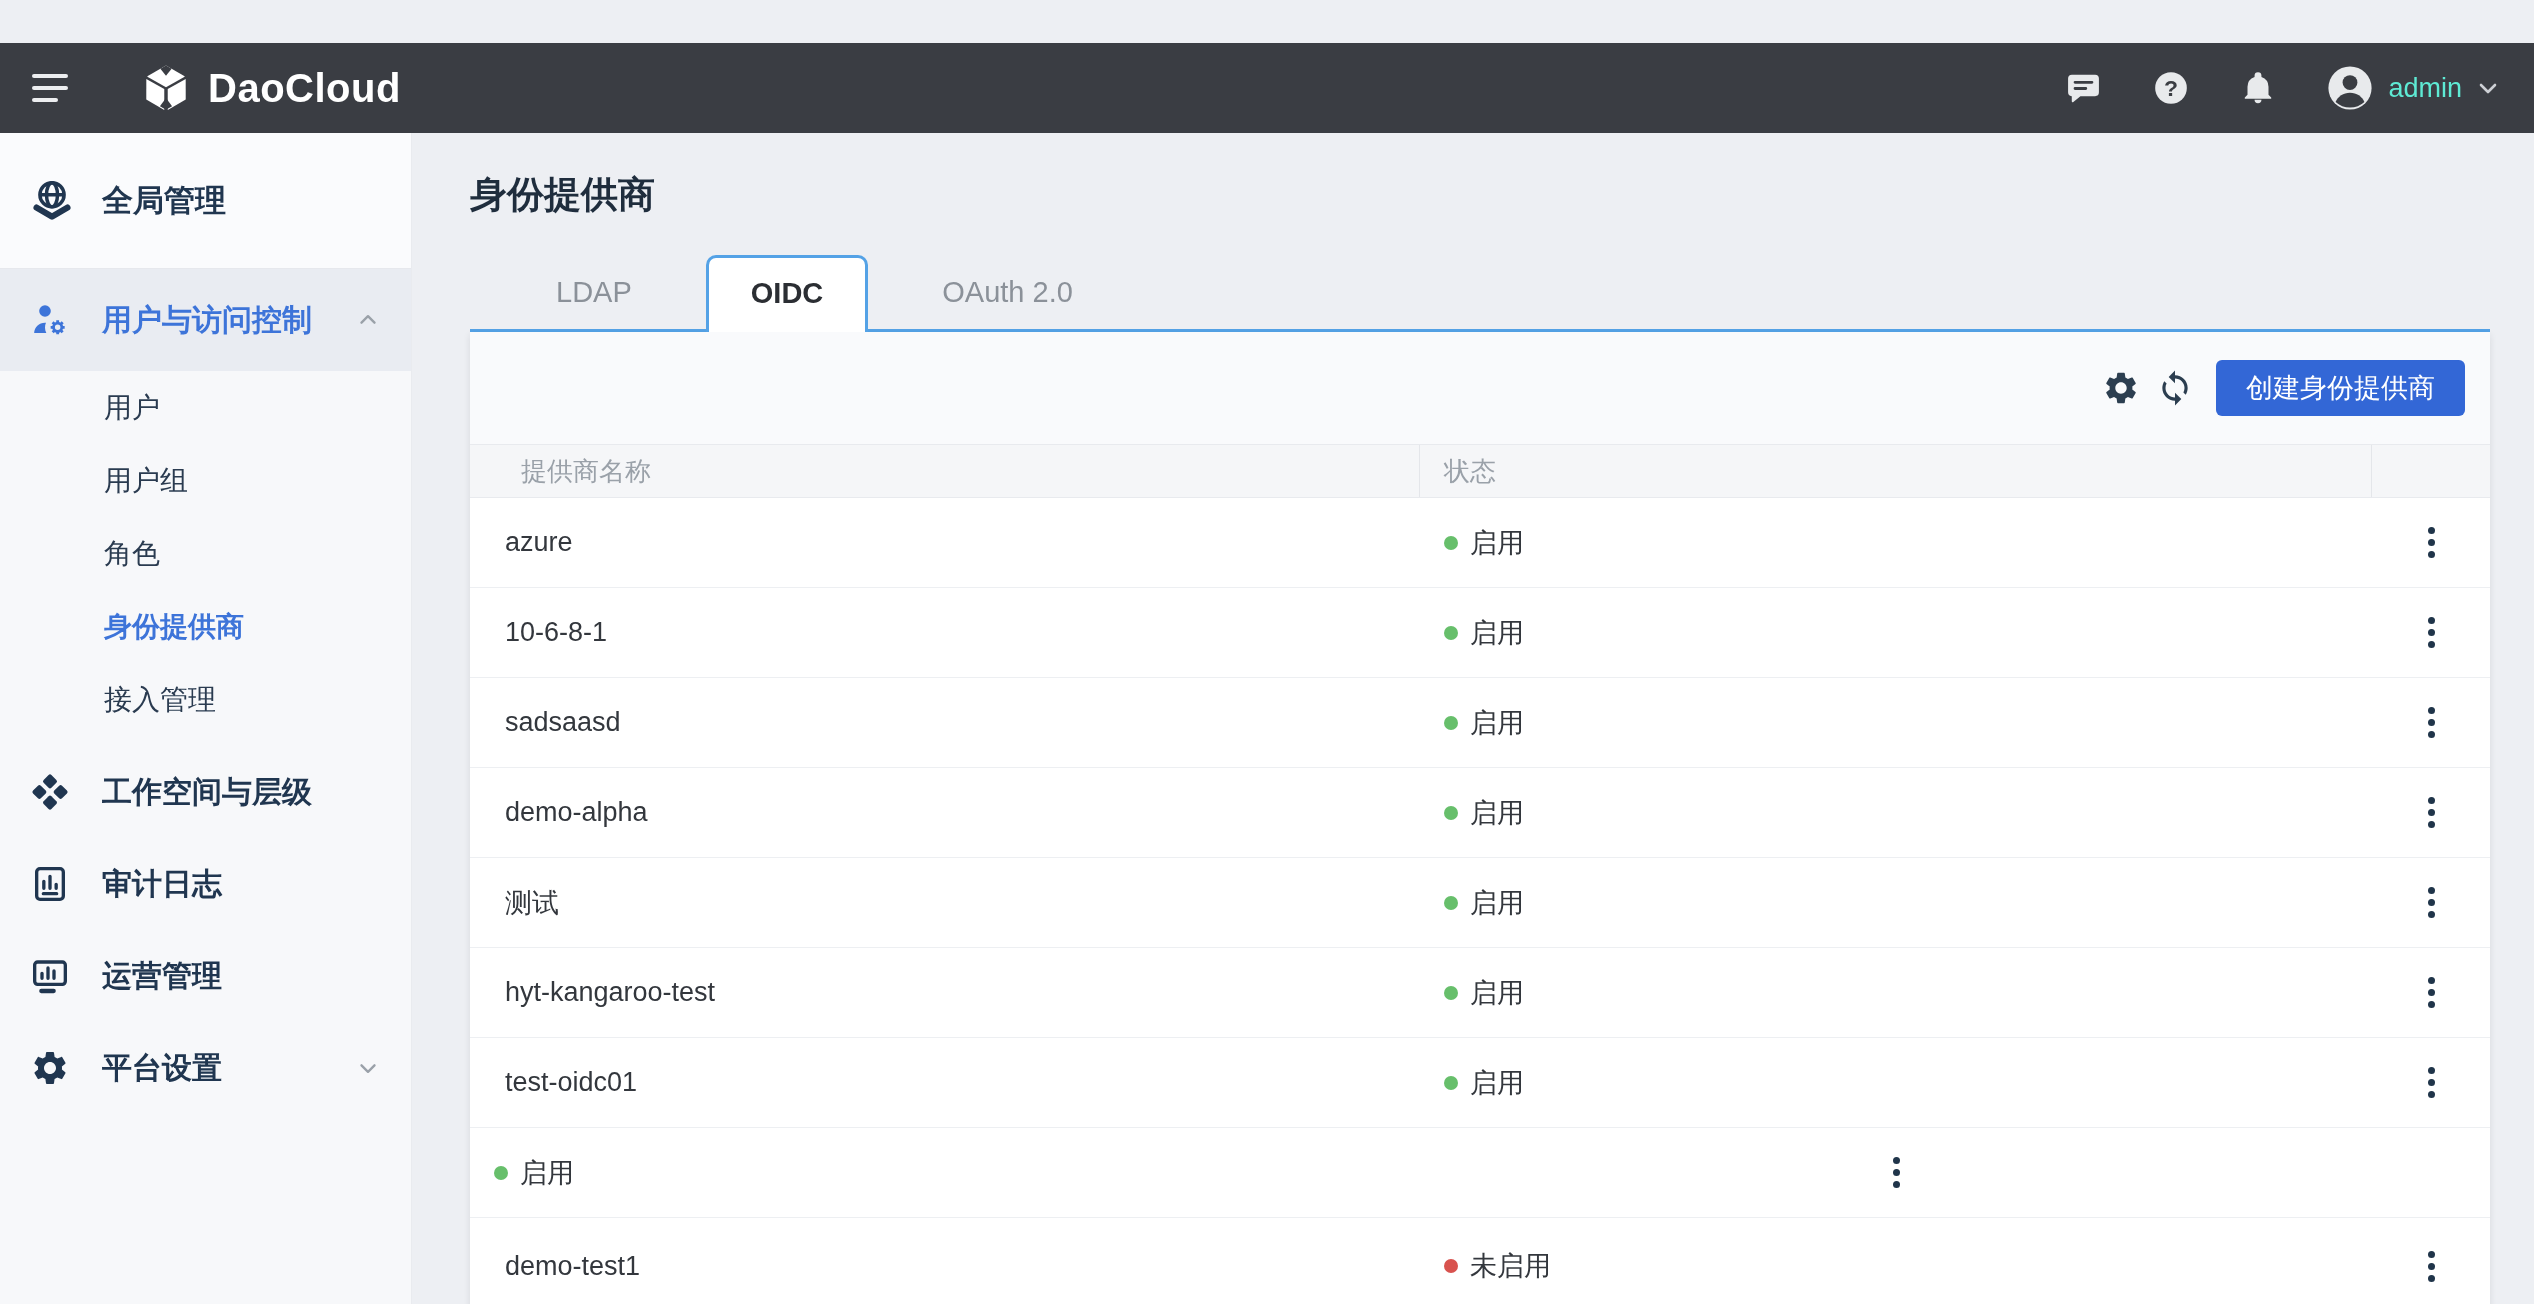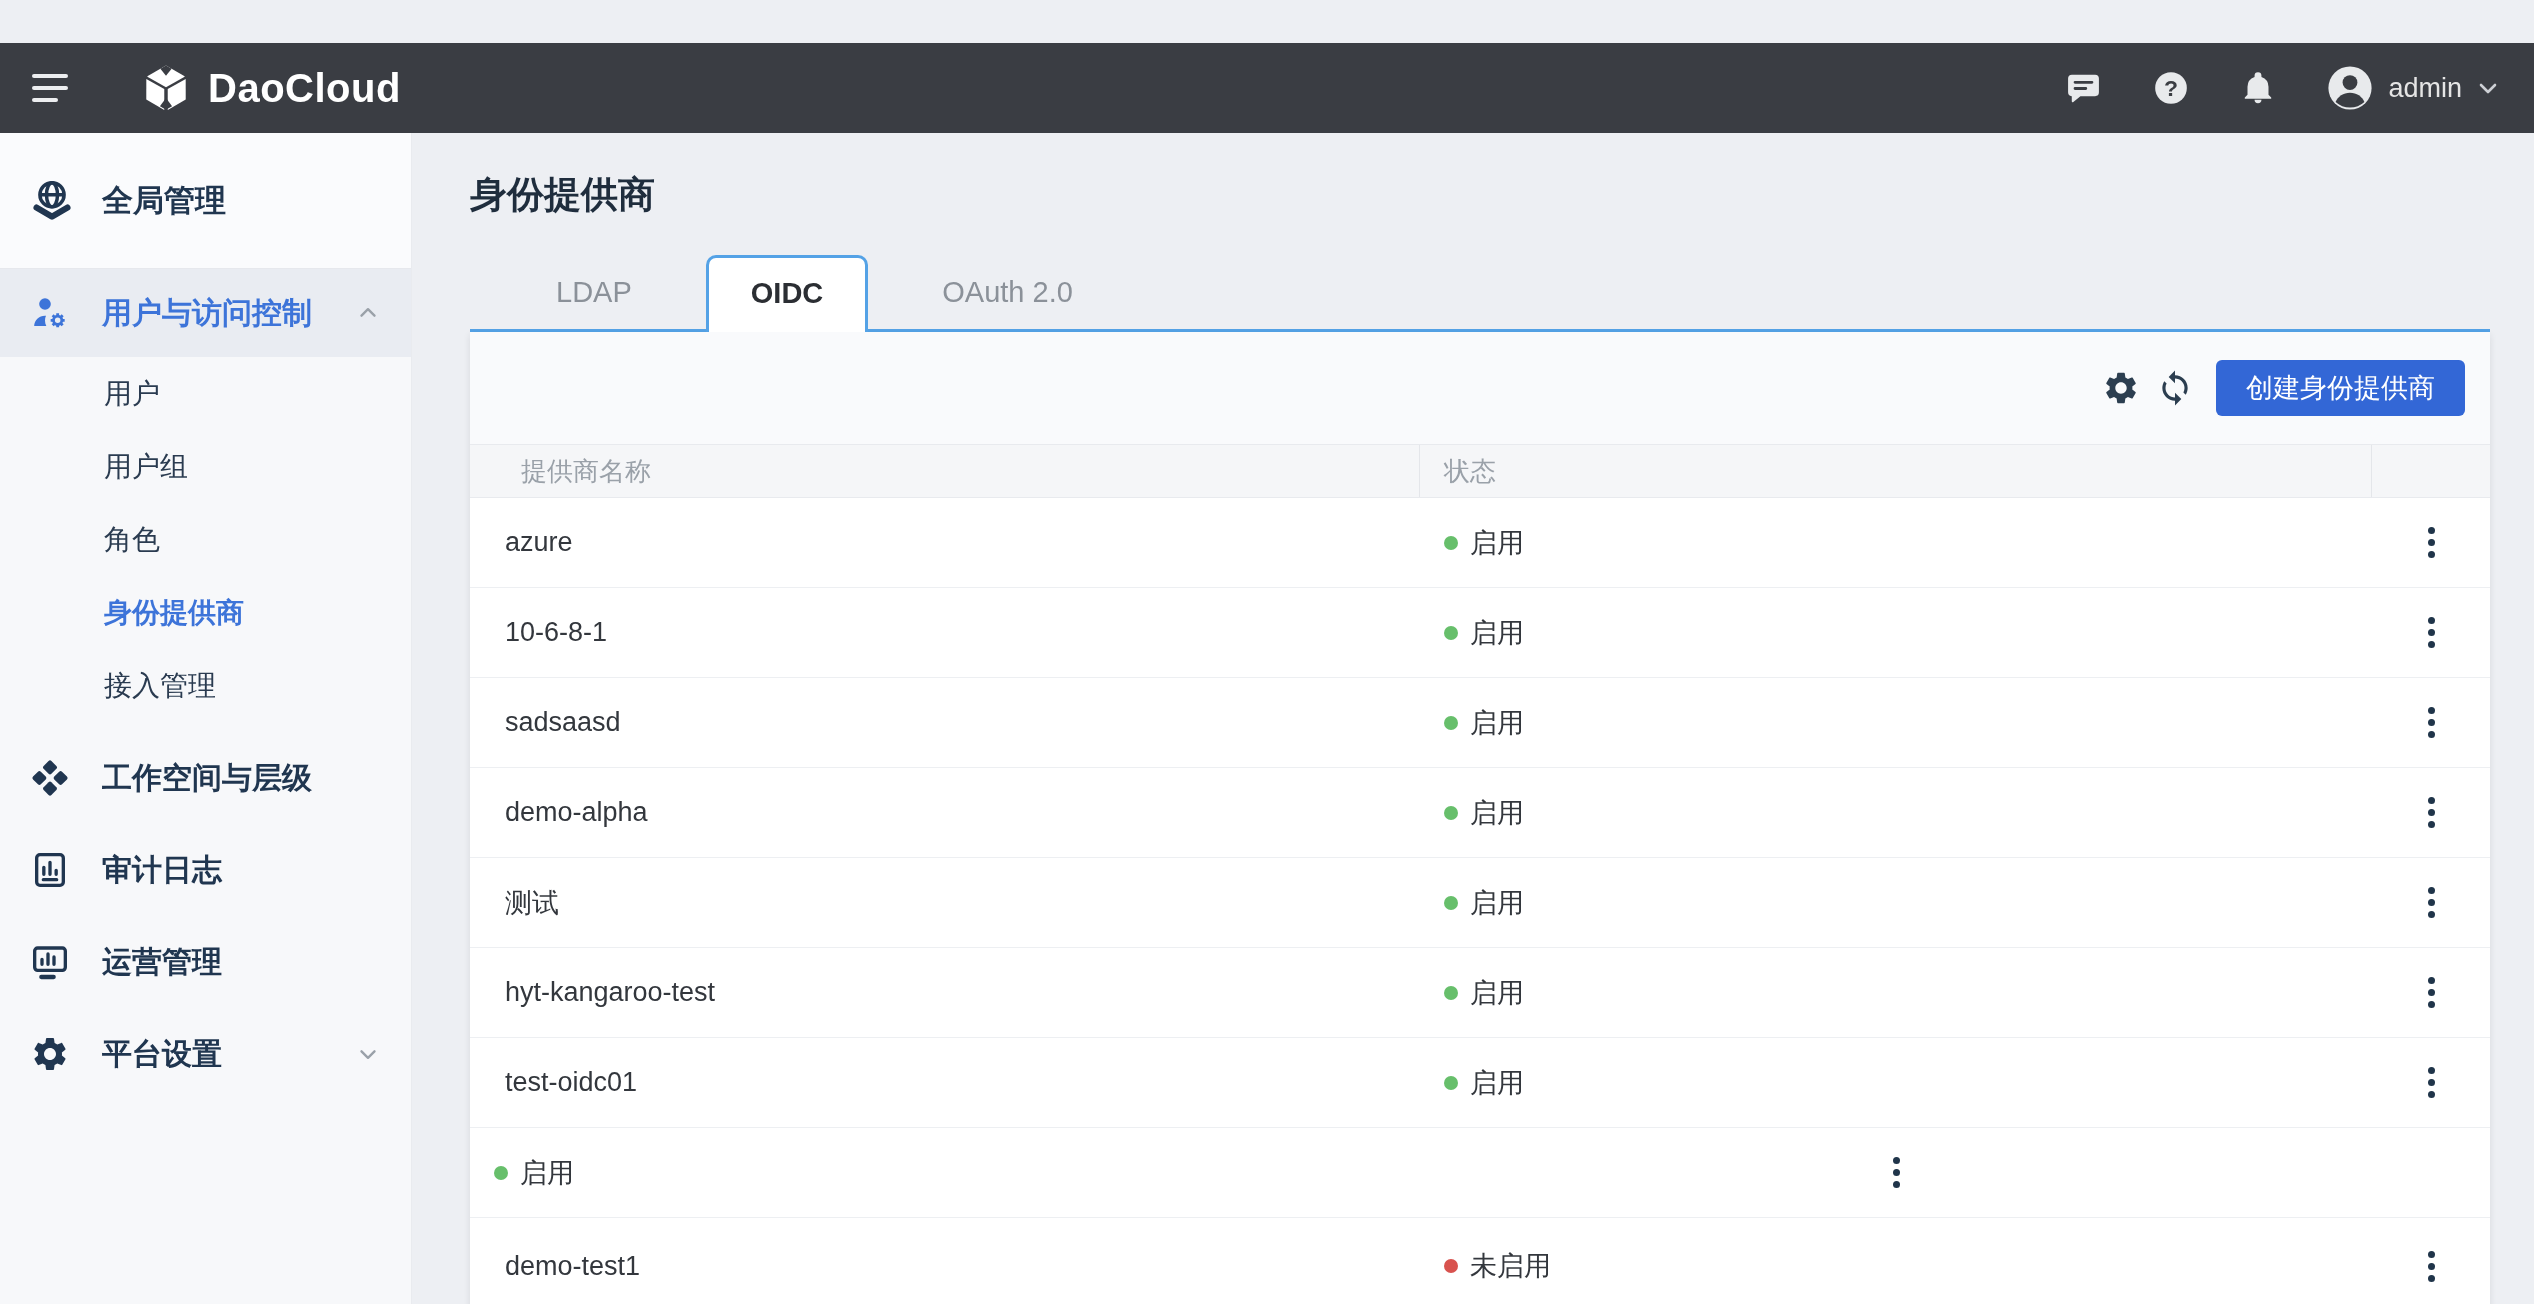--- a/index.html
+++ b/index.html
@@ -24,38 +24,38 @@
   .topbar{
     height:90px;background:var(--topbar-bg);
     display:flex;align-items:center;padding:0 34px 0 32px;margin-top:43px;
   }
   .hamburger{display:flex;align-items:center;}
   .brand{margin-left:72px;display:flex;align-items:center;gap:16px;cursor:pointer;}
   .brand-name{color:#ffffff;font-size:40px;font-weight:700;letter-spacing:.5px;}
   .top-actions{margin-left:auto;display:flex;align-items:center;gap:50px;}
   .top-icon{display:flex;align-items:center;}
   .user-menu{display:flex;align-items:center;gap:14px;cursor:pointer;}
-  .username{color:#e5e5e5;font-size:27px;}
+  .username{color:#5eead4;font-size:27px;}
 
   
   .layout{display:flex;height:1214px;background:#edeff3;}
 
   
   .sidebar{width:412px;flex:none;background:#f7f8fa;border-right:1px solid #e9ebef;}
   .side-global{
     height:136px;display:flex;align-items:center;gap:28px;
     padding-left:30px;background:#fafbfd;border-bottom:1px solid #e6e8ed;
     color:var(--navy);cursor:pointer;
   }
   .side-global .slabel{font-size:31px;font-weight:700;}
   .side-item{
     height:92px;display:flex;align-items:center;gap:32px;
     padding:0 30px;font-size:30px;font-weight:600;color:var(--navy);cursor:pointer;
   }
-  .side-item.active-parent{background:#e9ecf2;color:var(--active-link);height:88px;justify-content:space-between;}
+  .side-item.active-parent{background:#e9ecf2;color:var(--active-link);height:102px;justify-content:space-between;}
   .side-item .chev{margin-left:auto;display:flex;align-items:center;}
   .side-subs{padding:0 0 10px 0;}
   .sub{
     height:73px;display:flex;align-items:center;padding-left:104px;
     font-size:28px;font-weight:500;color:#2a3b50;cursor:pointer;
   }
   .sub.active{color:var(--active-link);font-weight:600;}
 
   
   .main{flex:1;padding:0 44px 0 58px;}

